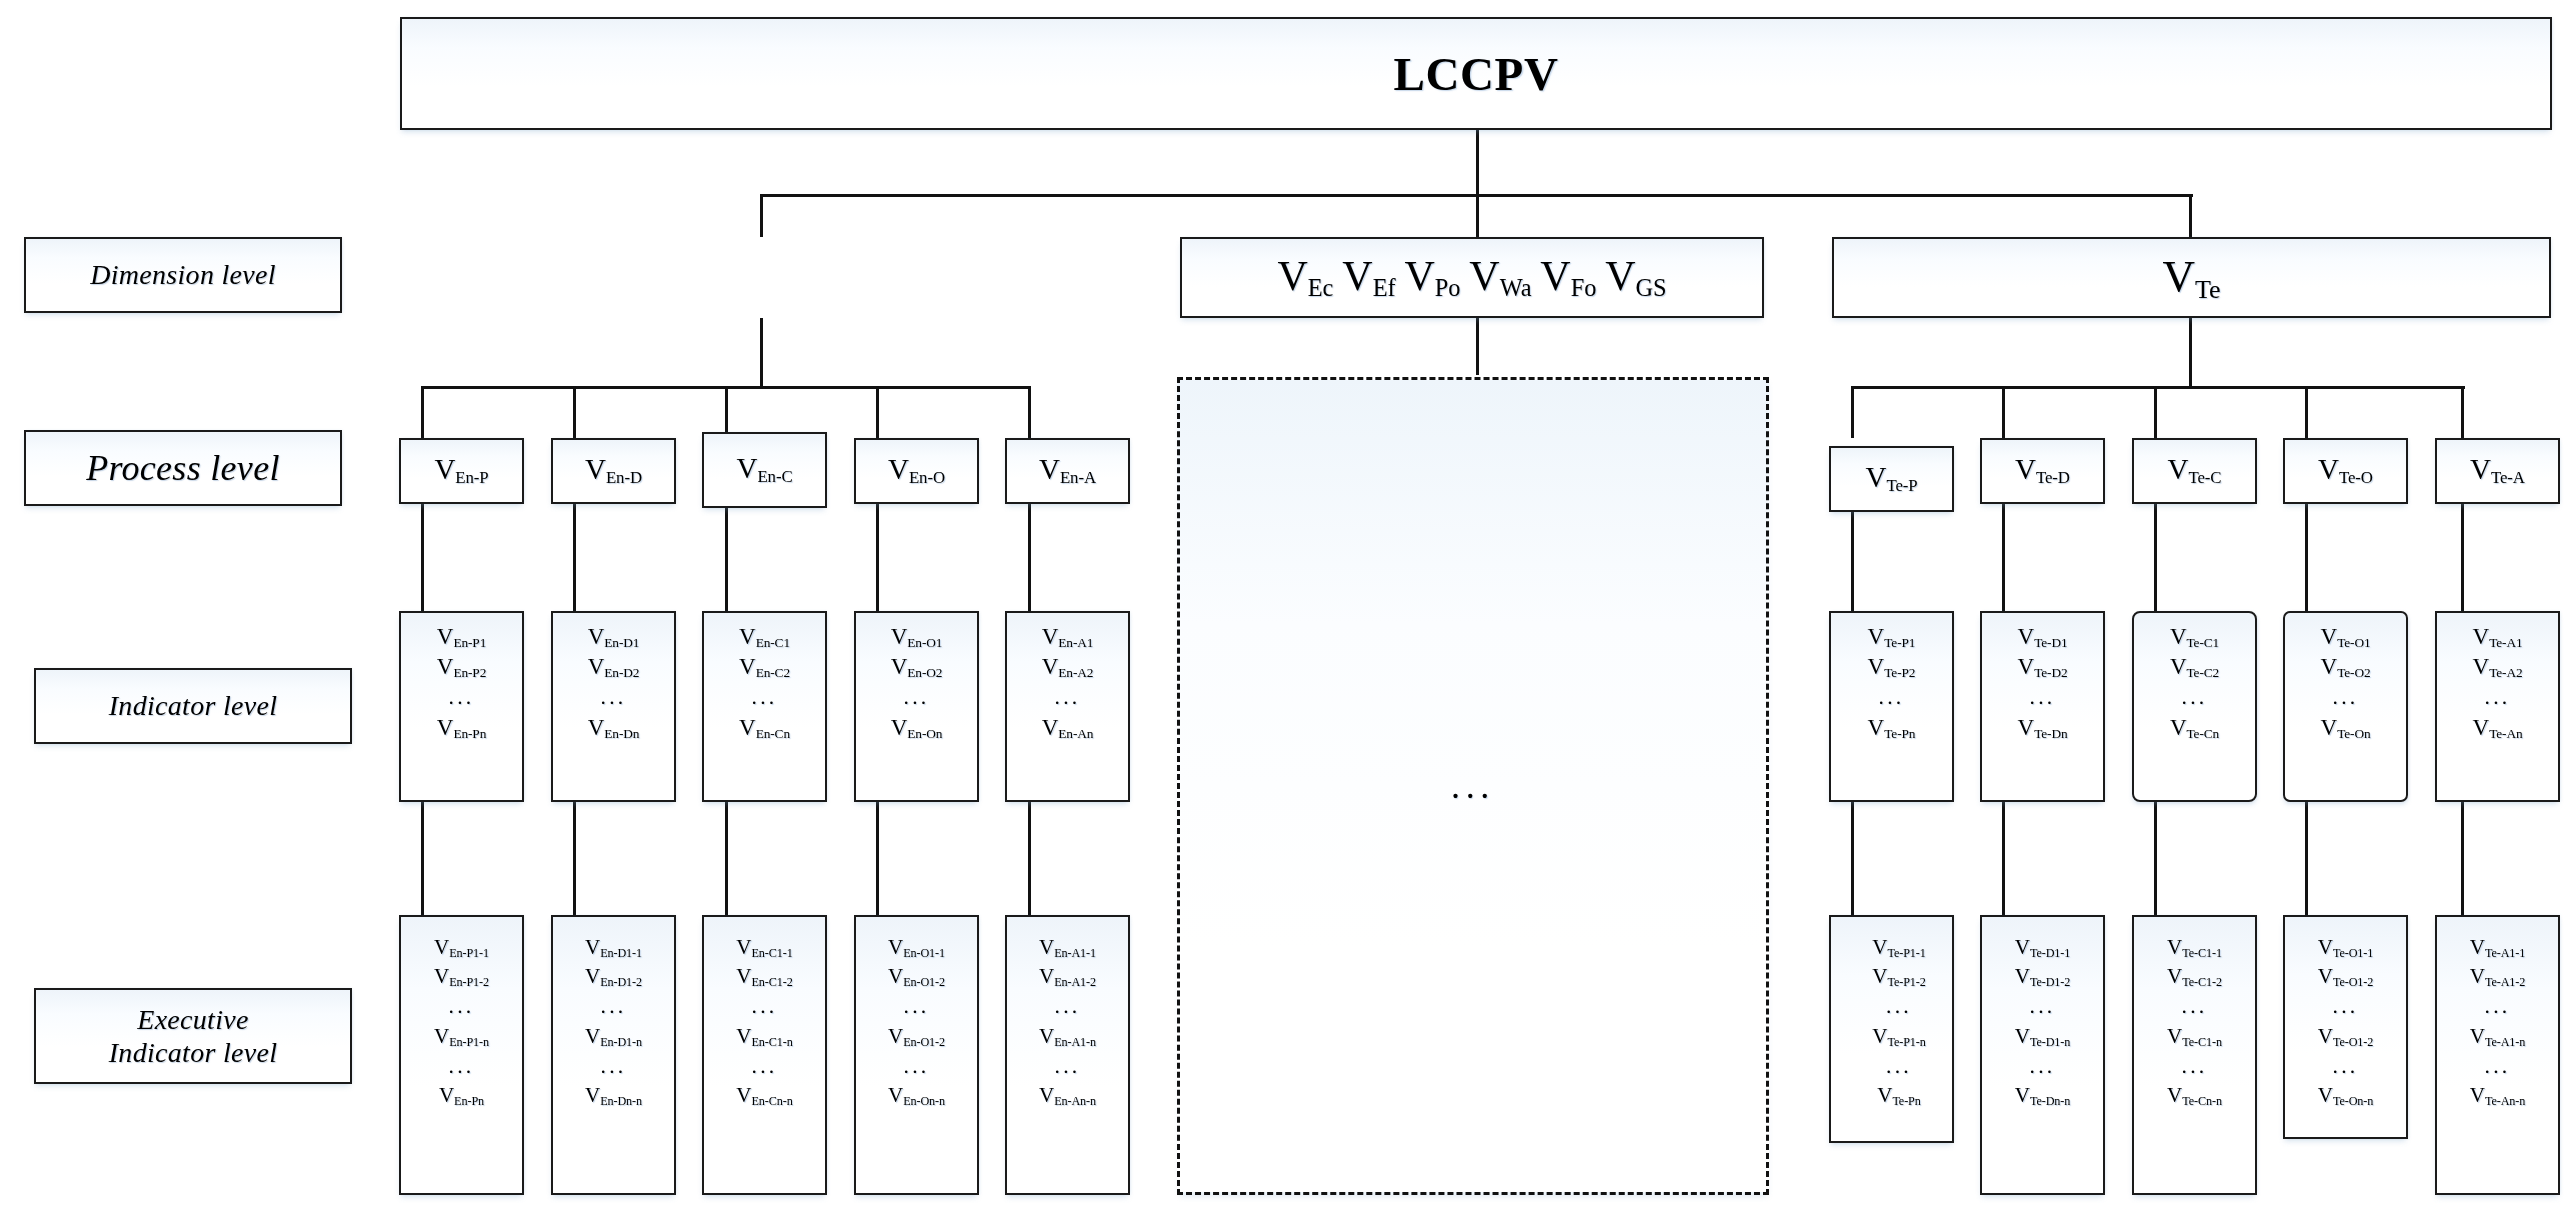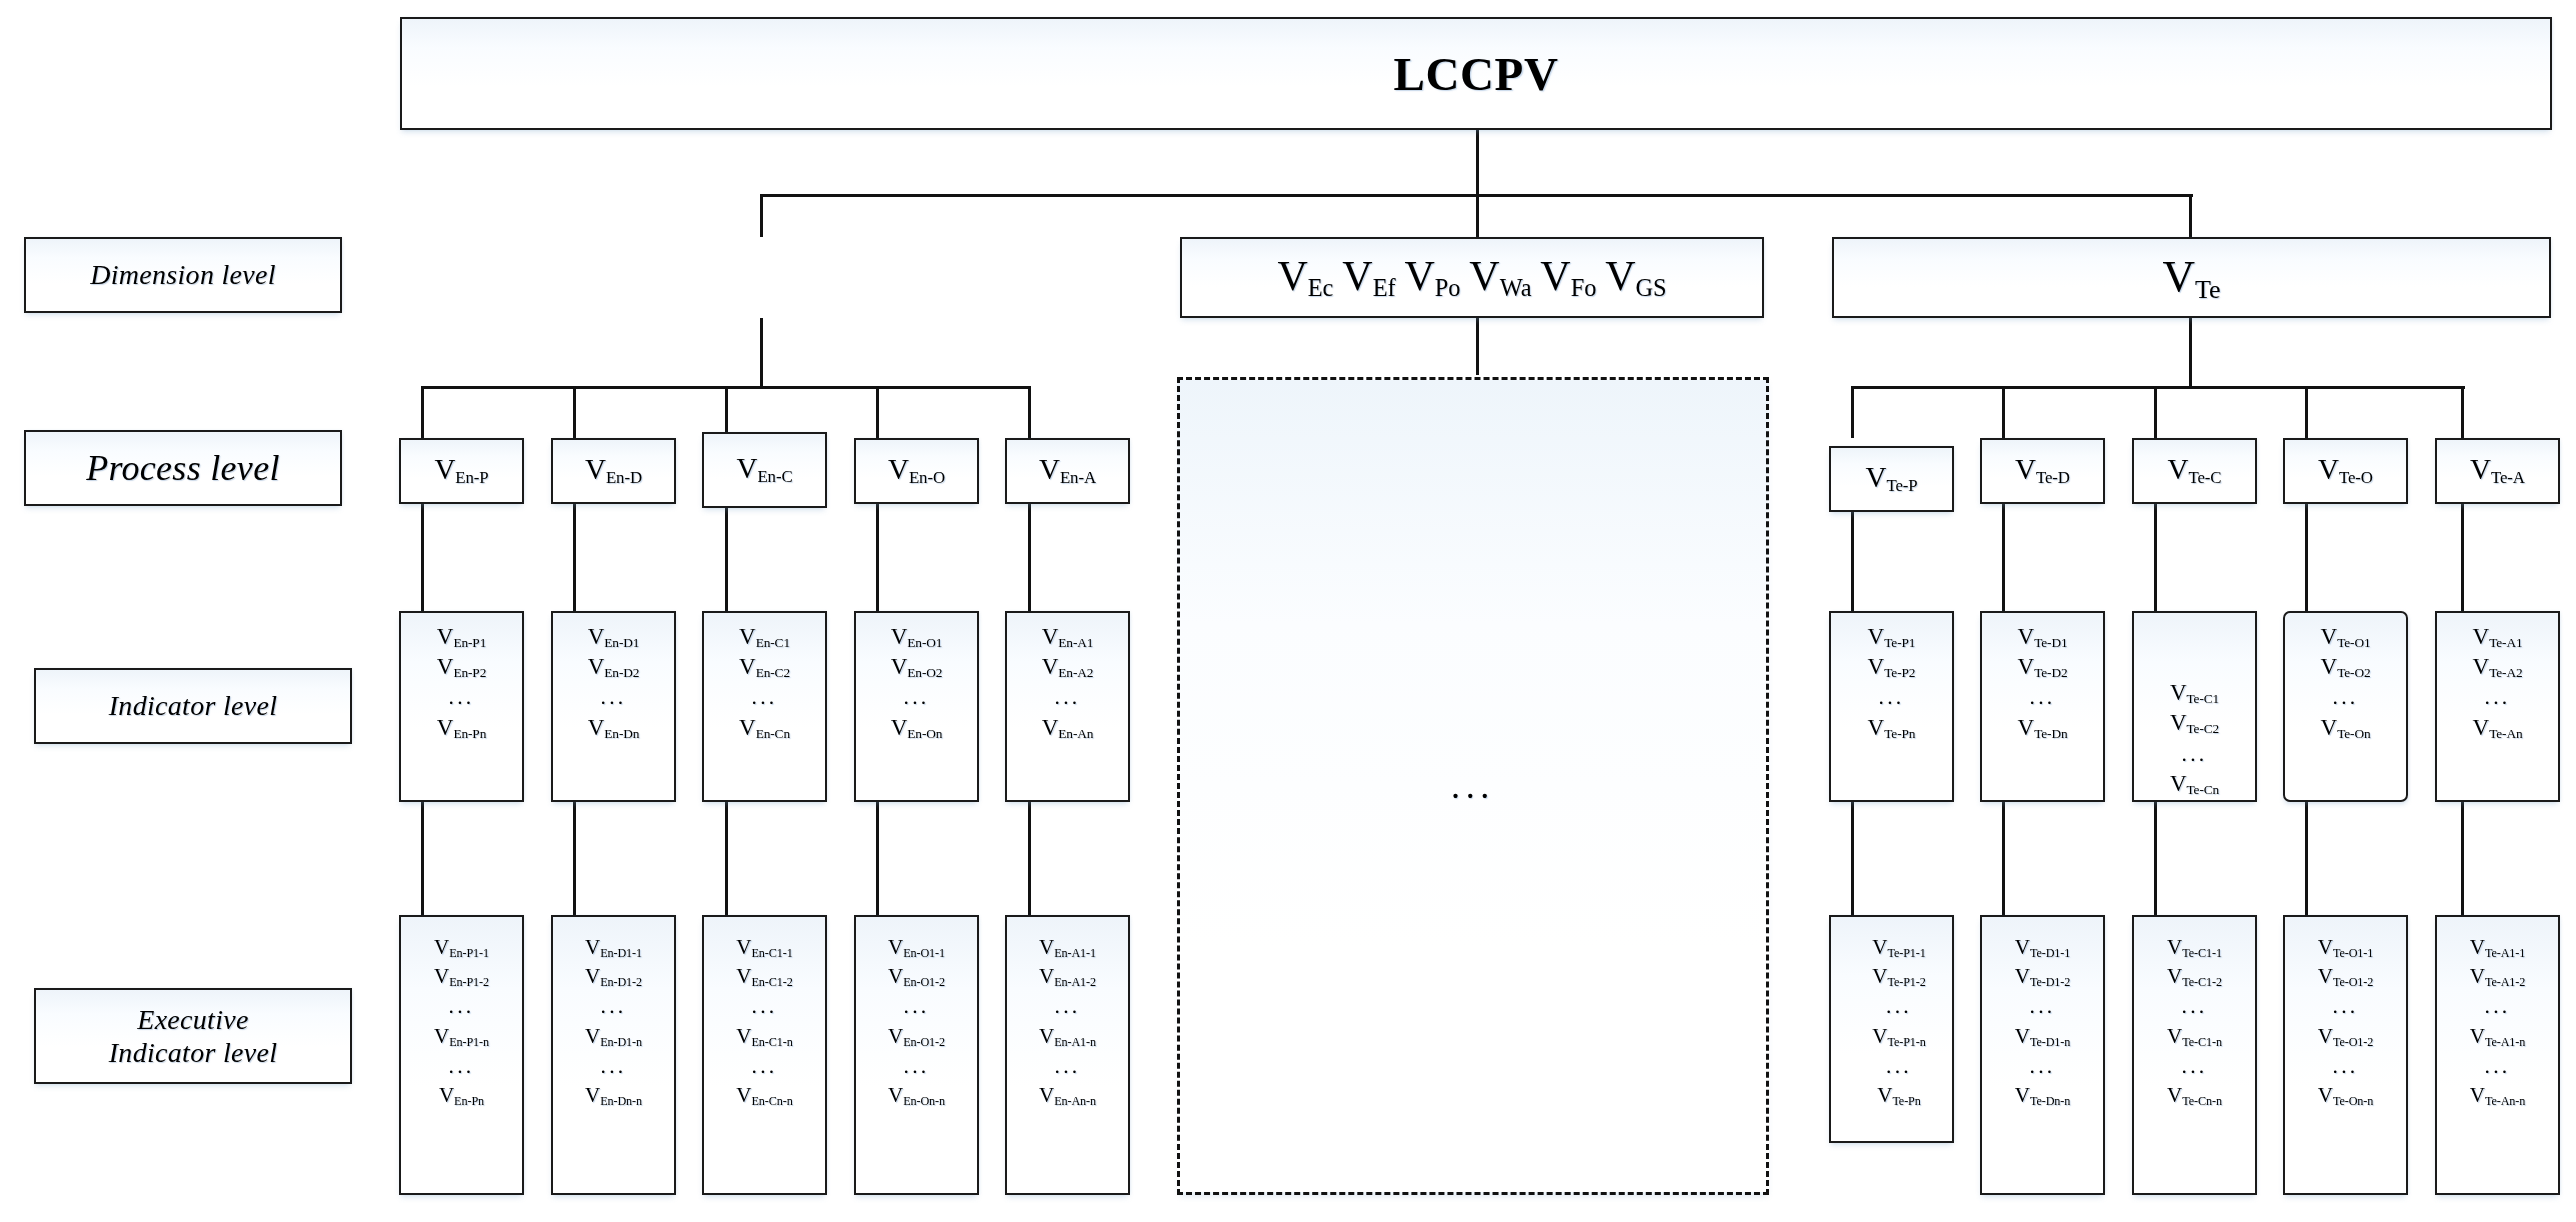--- a/index.html
+++ b/index.html
@@ -271,21 +271,21 @@
       </span>
     </div>
   <div class="bx" style="left:1980px;top:611px;width:125px;height:191px;align-items:flex-start;">
     <span class="stack">
         <span class="row"><span class="vterm"><span class="b">V</span><span class="s">Te-D1</span></span></span>
         <span class="row"><span class="vterm"><span class="b">V</span><span class="s">Te-D2</span></span></span>
         <span class="dots">...</span>
         <span class="row"><span class="vterm"><span class="b">V</span><span class="s">Te-Dn</span></span></span>
       </span>
     </div>
-  <div class="bx" style="left:2132px;top:611px;width:125px;height:191px;align-items:flex-end;">
+  <div class="bx" style="left:2132px;top:611px;width:125px;height:191px;align-items:flex-start;border-radius:8px;">
     <span class="stack">
         <span class="row"><span class="vterm"><span class="b">V</span><span class="s">Te-C1</span></span></span>
         <span class="row"><span class="vterm"><span class="b">V</span><span class="s">Te-C2</span></span></span>
         <span class="dots">...</span>
         <span class="row"><span class="vterm"><span class="b">V</span><span class="s">Te-Cn</span></span></span>
       </span>
     </div>
   <div class="bx" style="left:2283px;top:611px;width:125px;height:191px;align-items:flex-start;border-radius:7px;">
     <span class="stack">
         <span class="row"><span class="vterm"><span class="b">V</span><span class="s">Te-O1</span></span></span>
@@ -377,21 +377,21 @@
   <div class="bx" style="left:2132px;top:915px;width:125px;height:280px;align-items:flex-start;">
     <span class="stack exec">
         <span class="row"><span class="vterm"><span class="b">V</span><span class="s">Te-C1-1</span></span></span>
         <span class="row"><span class="vterm"><span class="b">V</span><span class="s">Te-C1-2</span></span></span>
         <span class="dots">...</span>
         <span class="row"><span class="vterm"><span class="b">V</span><span class="s">Te-C1-n</span></span></span>
         <span class="dots">...</span>
         <span class="row"><span class="vterm"><span class="b">V</span><span class="s">Te-Cn-n</span></span></span>
       </span>
     </div>
-  <div class="bx" style="left:2283px;top:915px;width:125px;height:280px;align-items:flex-start;justify-content:flex-end;">
+  <div class="bx" style="left:2283px;top:915px;width:125px;height:224px;align-items:flex-start;justify-content:flex-end;">
     <span class="stack exec">
         <span class="row"><span class="vterm"><span class="b">V</span><span class="s">Te-O1-1</span></span></span>
         <span class="row"><span class="vterm"><span class="b">V</span><span class="s">Te-O1-2</span></span></span>
         <span class="dots">...</span>
         <span class="row"><span class="vterm"><span class="b">V</span><span class="s">Te-O1-2</span></span></span>
         <span class="dots">...</span>
         <span class="row"><span class="vterm"><span class="b">V</span><span class="s">Te-On-n</span></span></span>
       </span>
     </div>
   <div class="bx" style="left:2435px;top:915px;width:125px;height:280px;align-items:flex-start;">

